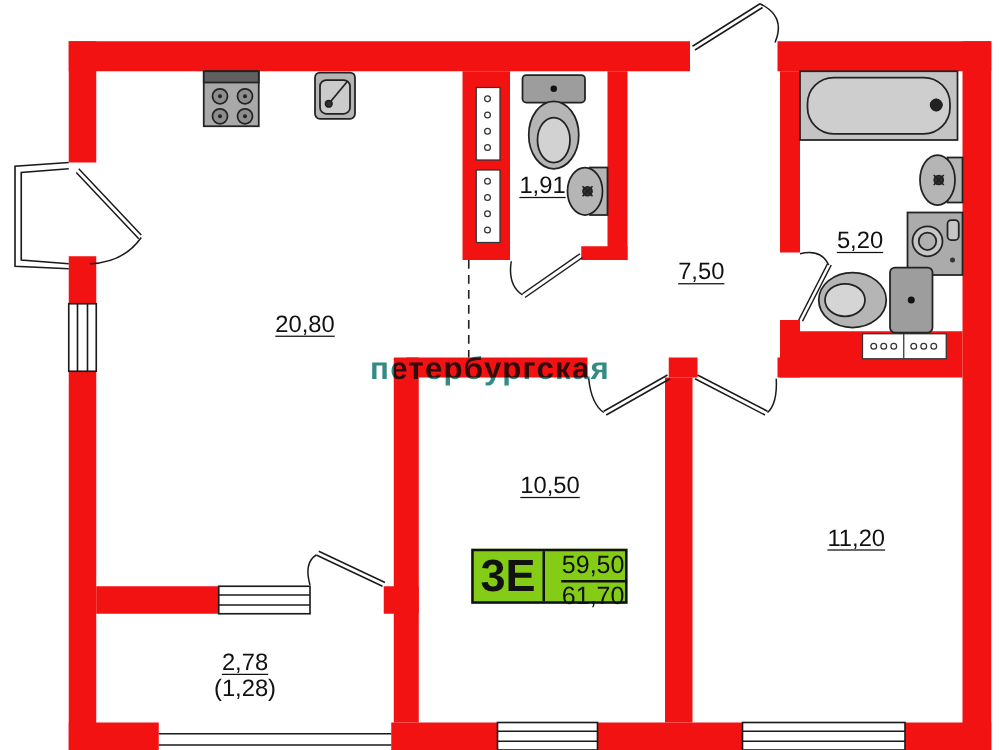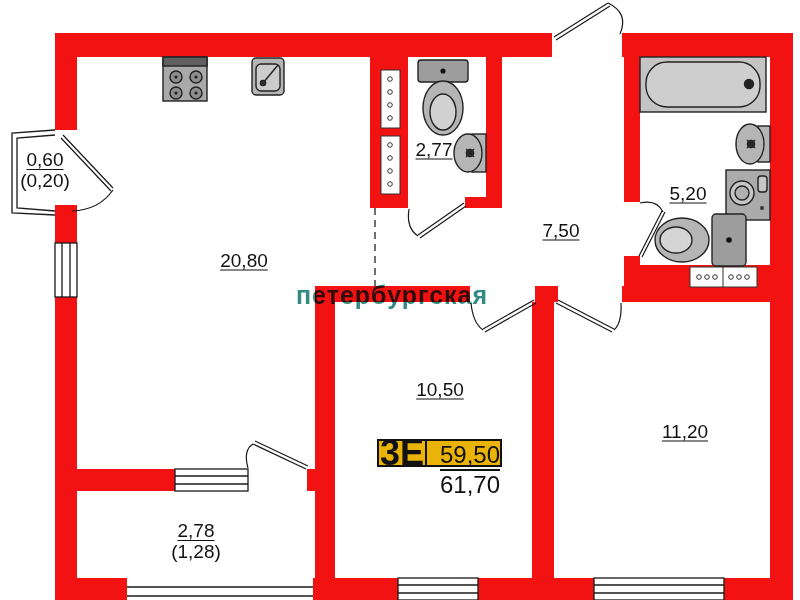--- a/index.html
+++ b/index.html
@@ -17,31 +17,31 @@
     position:absolute;transform:translate(-50%,-50%);
     font-size:19px;line-height:21px;text-align:center;color:#111;white-space:nowrap;
   }
   .area-label .num{text-decoration:underline;text-underline-offset:3px;}
   .watermark{
     position:absolute;left:296px;top:281px;width:252px;overflow:hidden;
     font-size:25px;font-weight:bold;letter-spacing:1px;white-space:nowrap;
     color:#0f766e;mix-blend-mode:multiply;opacity:.85;
   }
   #unit-table{
-    position:absolute;left:377px;top:439px;width:125px;height:28px;
-    display:flex;border:2px solid #111;background:#eab308;box-sizing:border-box;gap:13px;
+    position:absolute;left:377px;top:439px;width:125px;height:44px;
+    display:flex;border:2px solid #111;background:#84cc16;box-sizing:border-box;gap:13px;
   }
   #unit-type{
     width:57px;display:flex;align-items:center;justify-content:center;
     font-size:36px;font-weight:bold;border-right:2px solid #111;box-sizing:border-box;
   }
   #unit-areas{flex:1;display:flex;flex-direction:column;}
   #unit-areas .cell{
     flex:1;display:flex;align-items:center;justify-content:center;
-    font-size:24px;box-sizing:border-box;
+    font-size:20px;box-sizing:border-box;
   }
   #unit-areas .cell:first-child{border-bottom:2px solid #111;}
 </style>
 </head>
 <body>
 
 <div id="stage">
 
 <svg id="plan-svg" width="800" height="600" viewBox="0 0 800 600">
 
@@ -239,48 +239,44 @@
   </g>
 </svg>
 
   <div class="watermark">петербургская</div>
 
   <div class="area-label" style="left:208px;top:260px;margin-left:36px;">
     <span class="num">20,80</span>
   </div>
 
   <div class="area-label" style="left:434px;top:149px;">
-    <span class="num">2,77</span>
-  </div>
-
-  <div class="area-label" style="left:561px;top:230px;">
+    <span class="num">1,91</span>
+  </div>
+
+  <div class="area-label" style="left:561px;top:218px;">
     <span class="num">7,50</span>
   </div>
 
   <div class="area-label" style="left:688px;top:193px;">
     <span class="num">5,20</span>
   </div>
 
   <div class="area-label" style="left:440px;top:389px;">
     <span class="num">10,50</span>
   </div>
 
   <div class="area-label" style="left:661px;top:431px;margin-left:24px;">
     <span class="num">11,20</span>
   </div>
 
   <div class="area-label" style="left:196px;top:541px;">
     <span class="num">2,78</span><br>
     <span>(1,28)</span>
   </div>
 
-  <div class="area-label" style="left:45px;top:170px;">
-    <span class="num">0,60</span><br>
-    <span>(0,20)</span>
-  </div>
 
   <div id="unit-table">
     <div id="unit-type">3Е</div>
     <div id="unit-areas">
       <div class="cell">59,50</div>
       <div class="cell">61,70</div>
     </div>
   </div>
 
 </div>

